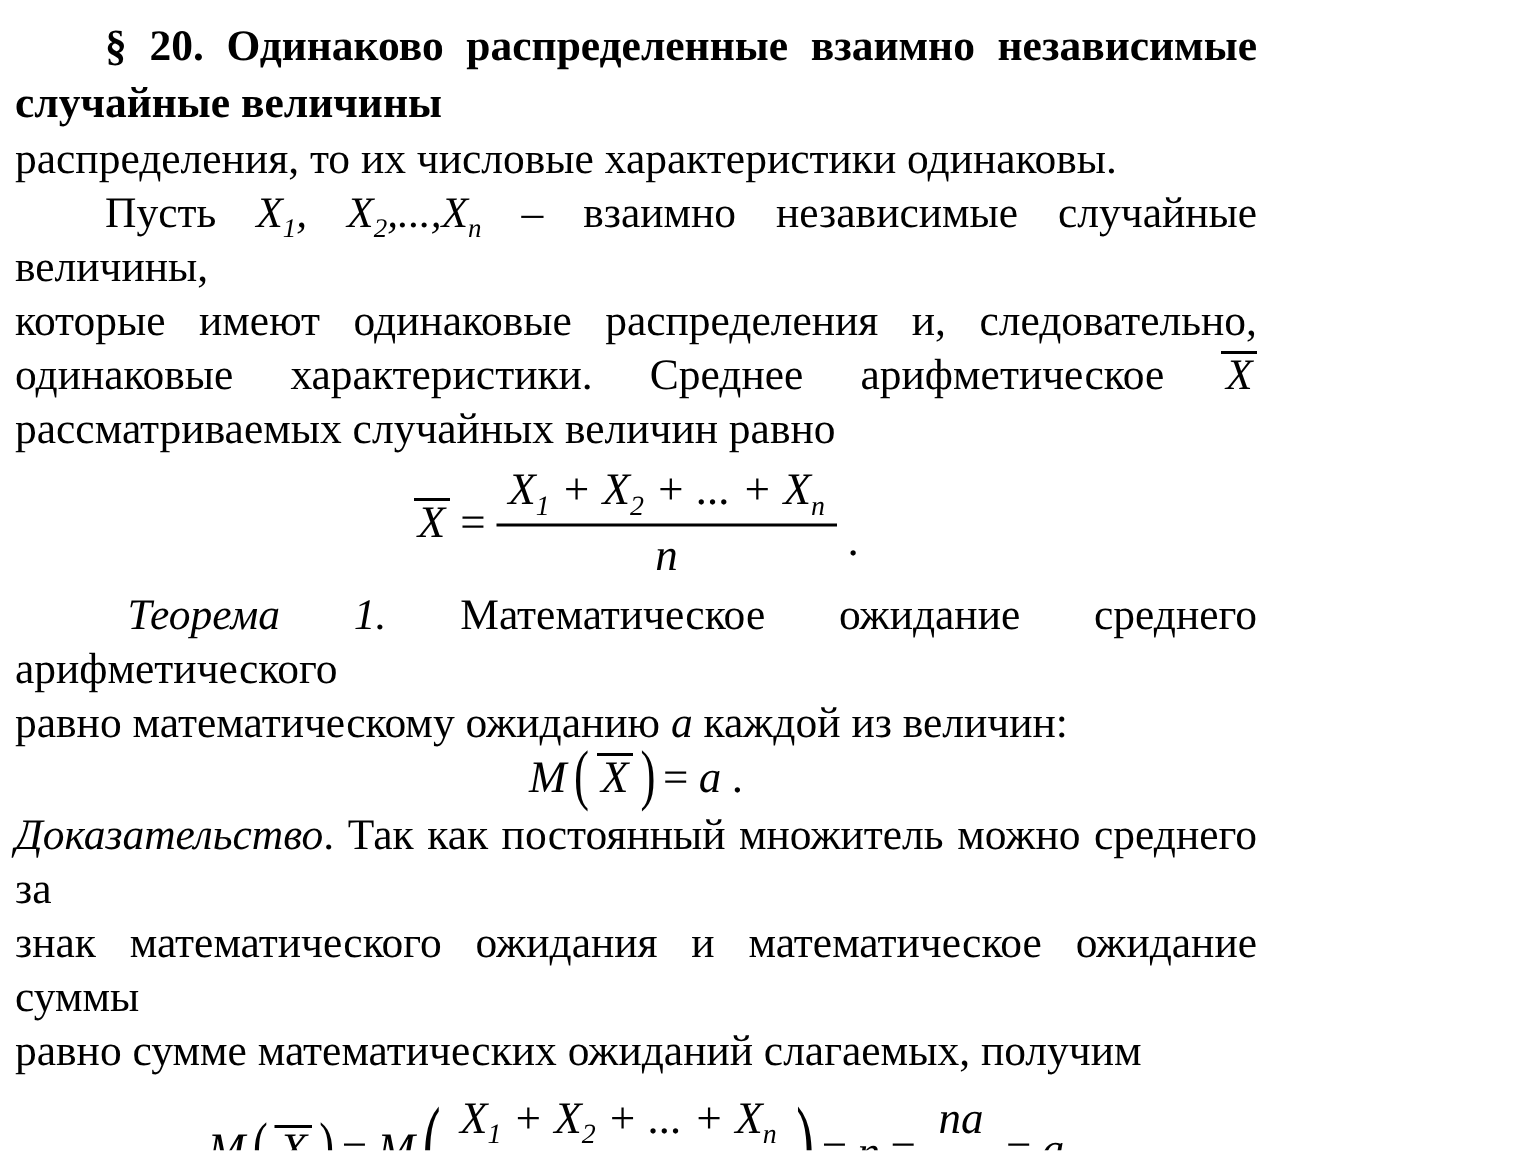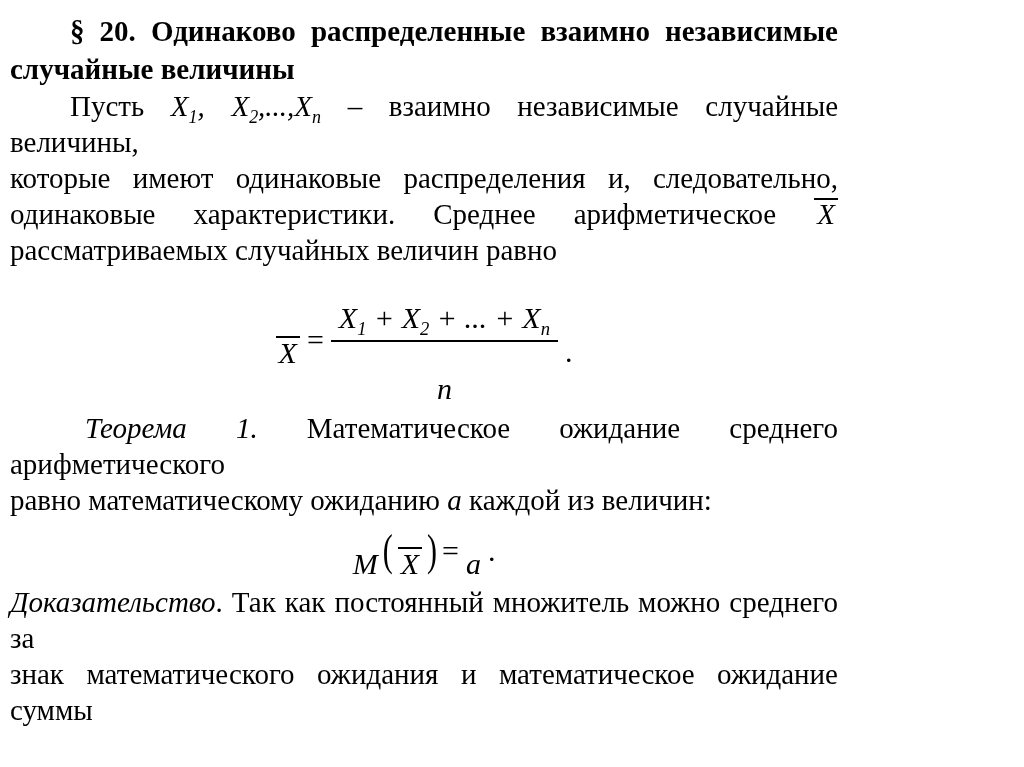--- a/index.html
+++ b/index.html
@@ -18,21 +18,21 @@
     line-height:36px;
     text-align:justify;
     text-align-last:justify;
     white-space:normal;
   }
   .title .line { font-weight:bold; line-height:38px; }
   .line.end { text-align-last:left; }
   .ind  { text-indent:60px; }
   .ind2 { text-indent:75px; }
   .it   { font-style:italic;margin-top:27px; }
-  .math { font-style:italic;margin-top:27px; }
+  .math { font-style:italic; }
   sub { font-size:0.62em; line-height:0; }
   .bar {
     display:inline-block;
     border-top:2px solid #000;
     padding:2px 3px 0 3px;
     line-height:0.85;
   }
   .formula {
     display:flex;
     align-items:center;
@@ -75,20 +75,21 @@
 <body>
 
 <div class="slide">
 
   <div class="title">
     <div class="line ind">§ 20. Одинаково распределенные взаимно независимые</div>
     <div class="line end">случайные величины</div>
   </div>
 
   <div>
+    <div class="line end">распределения, то их числовые характеристики одинаковы.</div>
   </div>
 
   <div>
     <div class="line ind">
       <span>Пусть</span>
       <span class="math">X<sub>1</sub>, X<sub>2</sub>,...,X<sub>n</sub></span>
       <span class="mo">–</span>
       <span>взаимно независимые случайные величины,</span>
     </div>
     <div class="line">которые имеют одинаковые распределения и, следовательно,</div>
@@ -129,20 +130,21 @@
     <span class="mo">=</span>
     <span class="math">a</span>
     <span class="mo">.</span>
   </div>
 
   <div>
     <div class="line">
       <span class="it">Доказательство</span><span>. Так как постоянный множитель можно среднего за</span>
     </div>
     <div class="line">знак математического ожидания и математическое ожидание суммы</div>
+    <div class="line end">равно сумме математических ожиданий слагаемых, получим</div>
   </div>
 
   <div class="formula f3">
     <span class="math">M</span>
     <span class="paren">(</span>
     <span class="math"><span class="bar">X</span></span>
     <span class="paren">)</span>
     <span class="mo">=</span>
     <span class="math">M</span>
     <span class="bigp">(</span>

